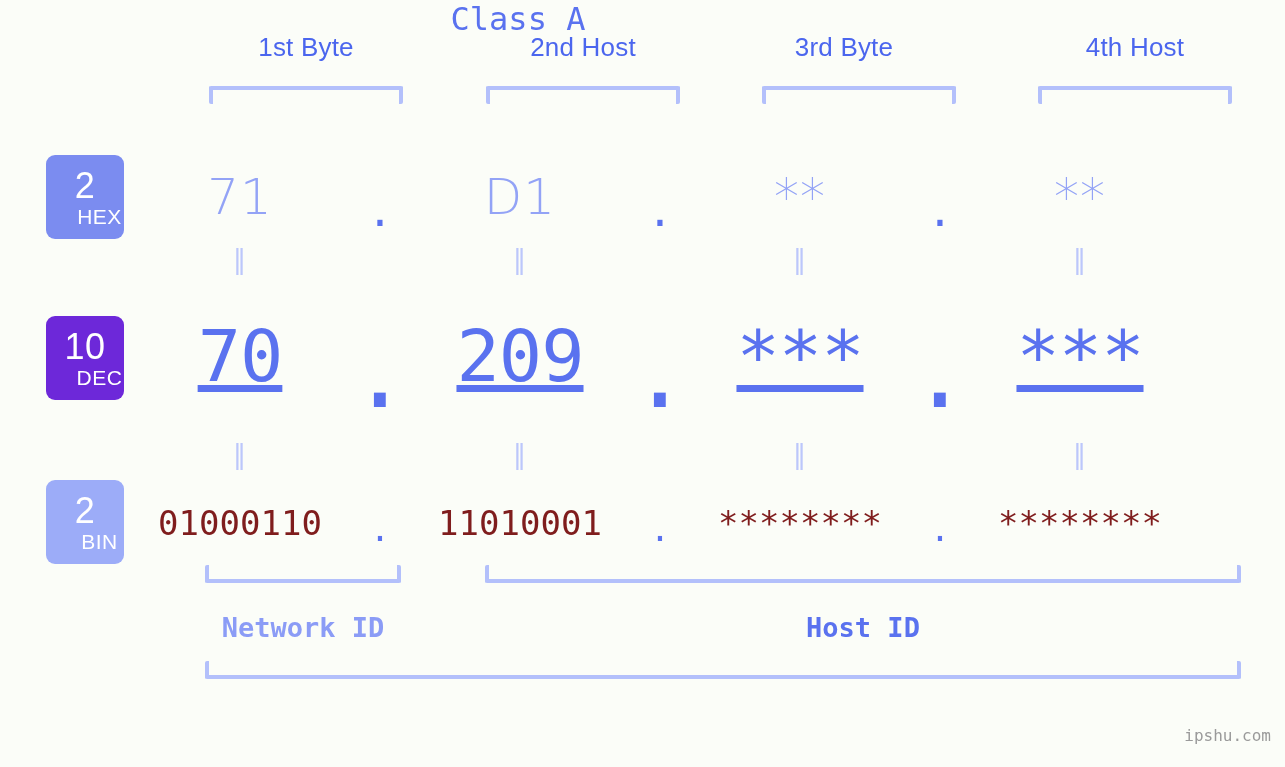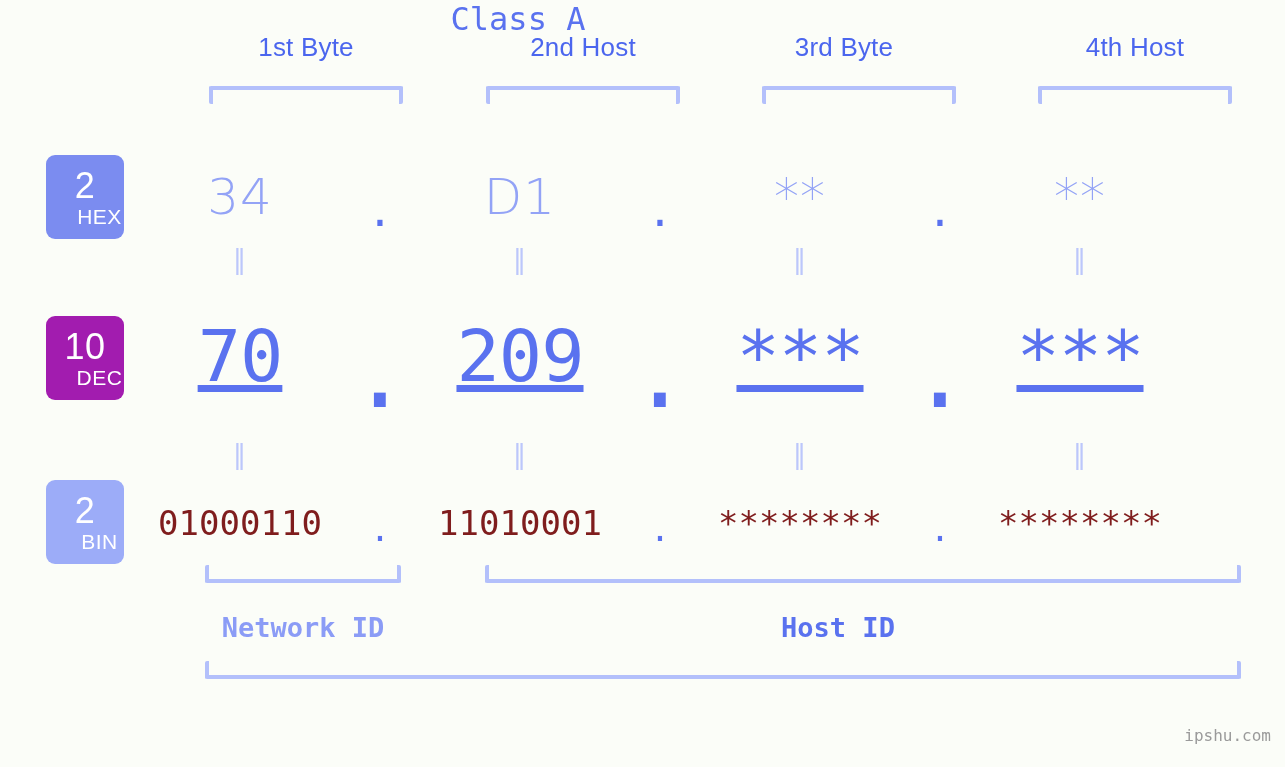--- a/index.html
+++ b/index.html
@@ -81,21 +81,21 @@
   .base-badge .lbl {
     font-family: "Liberation Sans", sans-serif;
     font-size: 21px;
     font-weight: 400;
     margin-top: 2px;
     letter-spacing: 0.5px;
     margin-left: 29px;
   }
 
   #badge-hex { top: 155px; background: #7b8cf0; }
-  #badge-dec { top: 316px; background: #a21caf; }
+  #badge-dec { top: 316px; background: #6d28d9; }
   #badge-bin { top: 480px; background: #9cacf8; }
 
   
   .value-row {
     position: absolute;
     left: 140px;
     width: 1145px;
     display: flex;
     align-items: center;
   }
@@ -198,21 +198,21 @@
   }
 
   #label-network-id {
     top: 612px;
     left: 205px;
     width: 196px;
     color: #8b9cf6;
   }
   #label-host-id {
     top: 612px;
-    left: 460px;
+    left: 485px;
     width: 756px;
     color: #5a72ef;
   }
   #label-class {
     top: 697px;
     left: 205px;
     width: 1036px;
     font-family: "DejaVu Sans Mono", monospace;
     font-size: 32px;
     color: #5a72ef;
@@ -255,21 +255,21 @@
     <span class="num">10</span>
     <span class="lbl">DEC</span>
   </div>
 
   <div class="base-badge" id="badge-bin">
     <span class="num">2</span>
     <span class="lbl">BIN</span>
   </div>
 
   <div class="value-row" id="row-hex">
-    <div class="octet">34</div>
+    <div class="octet">71</div>
     <div class="sep">.</div>
     <div class="octet">D1</div>
     <div class="sep">.</div>
     <div class="octet">**</div>
     <div class="sep">.</div>
     <div class="octet">**</div>
   </div>
 
   <div class="eq-row" id="eq-row-1">
     <div class="octet">‖</div>

